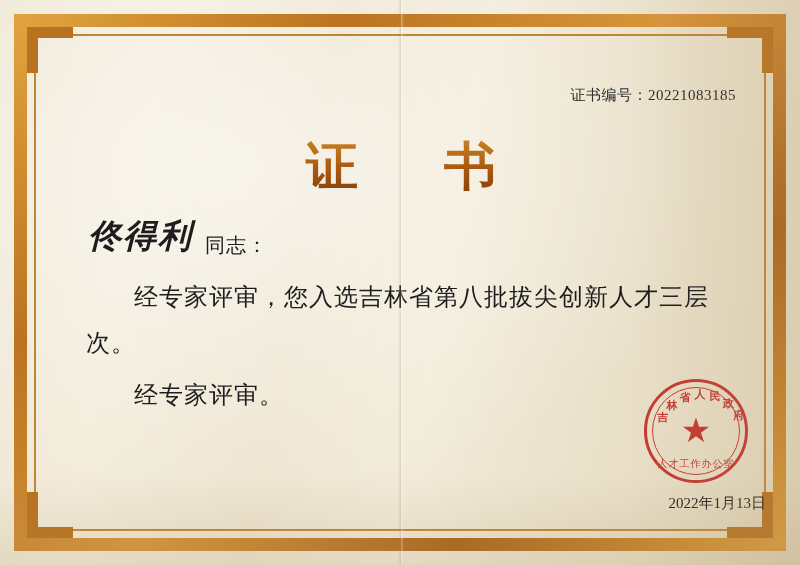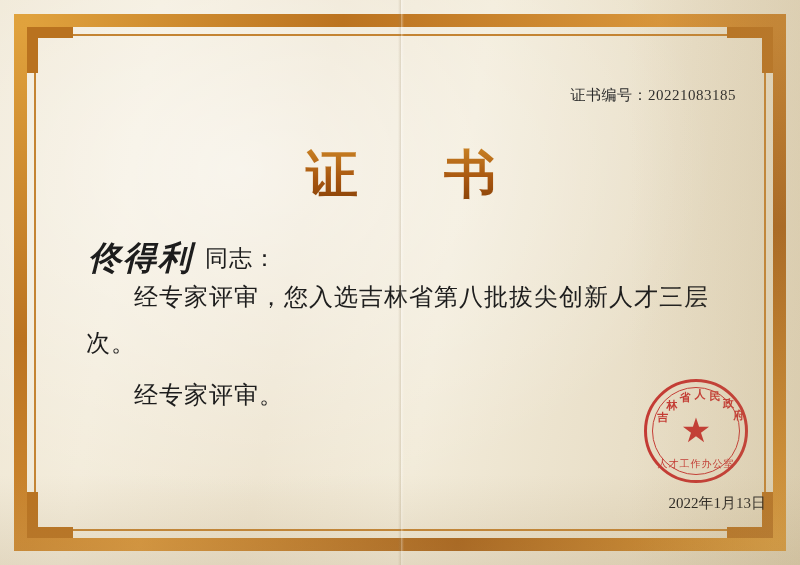--- a/index.html
+++ b/index.html
@@ -110,43 +110,41 @@
     font-size: 52px;
     font-weight: bold;
     letter-spacing: 34px;
     text-indent: 34px;
     color: #b4651a;
     background: linear-gradient(180deg, #d08b28 0%, #a8560f 55%, #7e3c06 100%);
     -webkit-background-clip: text;
     background-clip: text;
     -webkit-text-fill-color: transparent;
     font-family: "DejaVu Serif", serif;
-    margin-top: 8px;
   }
 
   .recipient-line {
     position: absolute;
     left: 28px;
-    top: 184px;
+    top: 162px;
     display: flex;
-    align-items: center;
-    gap: 12px;
+    align-items: flex-end;
   }
   .recipient-name {
     font-size: 33px;
     color: #1d1d1d;
     font-family: "DejaVu Serif", serif;
     font-weight: bold;
     letter-spacing: 2px;
     font-style: italic;
   }
   .recipient-suffix {
-    font-size: 23px;
-    color: #1d1d1d;
-    margin-left: 0;
+    font-size: 20px;
+    color: #1d1d1d;
+    margin-left: 12px;
     letter-spacing: 1px;
     font-family: Liberation Mono, monospace;
   }
 
   .body-text {
     position: absolute;
     left: 26px;
     right: 10px;
     top: 222px;
     font-size: 24px;

